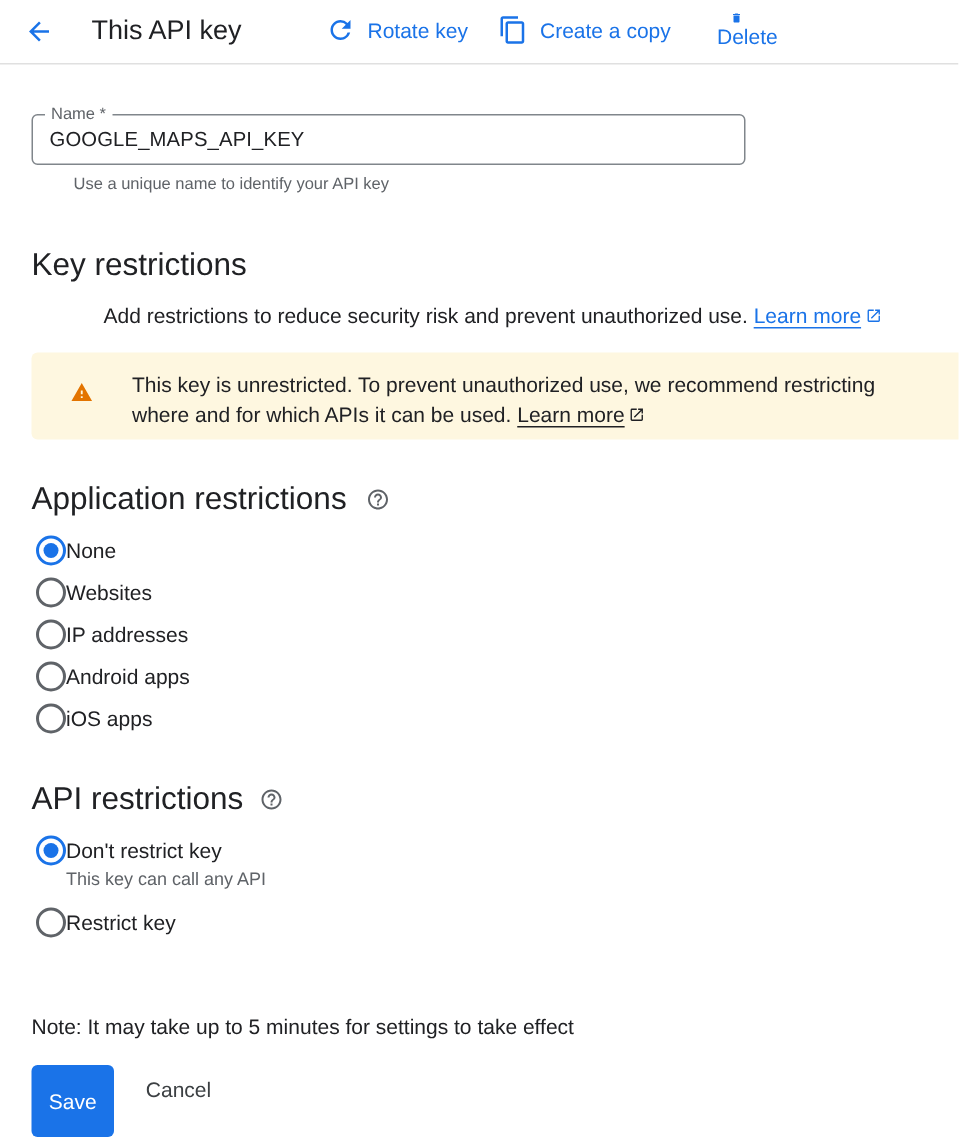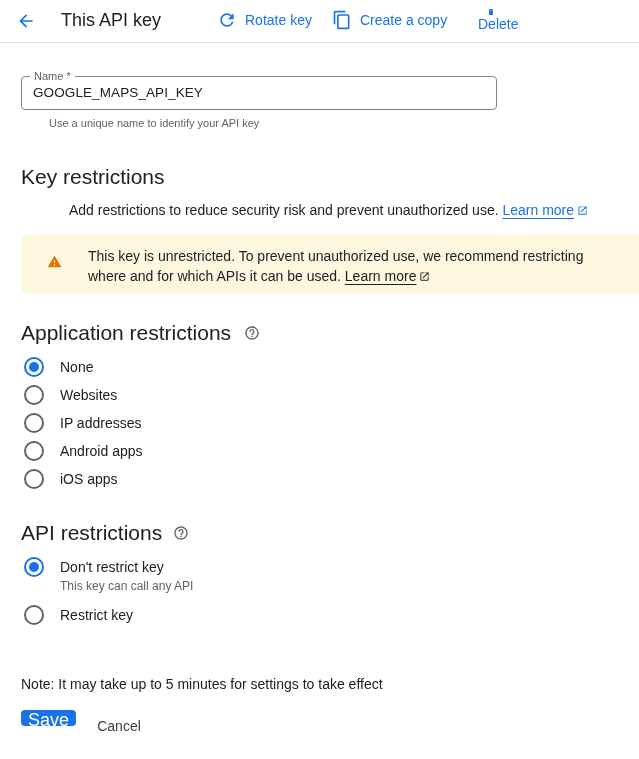--- a/index.html
+++ b/index.html
@@ -31,27 +31,27 @@
     .warn-text { position: absolute; left: 67px; top: 11px; width: 520px; font-size: 14px; line-height: 20px; color: #202124; }
     .warn-link { color: #202124; text-decoration: underline; text-underline-offset: 3px; cursor: pointer; }
 
     .ar-title { top: 320px; }
     .help-icon { position: absolute; width: 16px; height: 16px; cursor: pointer; }
 
     .radio-row { position: absolute; left: 24px; display: flex; align-items: flex-start; cursor: pointer; }
     .radio { width: 20px; height: 20px; border-radius: 50%; border: 2px solid #5f6368; position: relative; flex: none; }
     .radio.checked { border-color: #1a73e8; }
     .radio.checked::after { content: ""; position: absolute; left: 3px; top: 3px; width: 10px; height: 10px; border-radius: 50%; background: #1a73e8; }
-    .radio-label { margin-left: 16px; font-size: 14px; color: #202124; line-height: 20px; }
+    .radio-label { margin-left: 0; font-size: 14px; color: #202124; line-height: 20px; }
     .radio-sub { font-size: 12px; color: #5f6368; line-height: 16px; margin-top: 1px; }
 
     .api-title { top: 520px; }
 
     .note { position: absolute; left: 21px; top: 676px; font-size: 14px; color: #202124; }
-    .save-btn { position: absolute; left: 21px; top: 710px; width: 55px; height: 16px; background: #1a73e8; color: #fff; border: none; border-radius: 4px; font-size: 18px; font-family: "Liberation Sans", sans-serif; cursor: pointer; }
+    .save-btn { position: absolute; left: 21px; top: 710px; width: 55px; height: 48px; background: #1a73e8; color: #fff; border: none; border-radius: 4px; font-size: 14px; font-family: "Liberation Sans", sans-serif; cursor: pointer; }
     .cancel-btn { position: absolute; left: 85px; top: 710px; width: 68px; height: 32px; background: transparent; color: #3c4043; border: none; font-size: 14px; font-family: "Liberation Sans", sans-serif; cursor: pointer; }
   </style>
 </head>
 <body>
 
 <div class="header">
   <div class="back-btn">
     <svg width="20" height="20" viewBox="0 0 24 24">
         <path d="M20 11H7.83l5.59-5.59L12 4l-8 8 8 8 1.41-1.41L7.83 13H20v-2z" fill="#1a73e8"></path>
       </svg>

